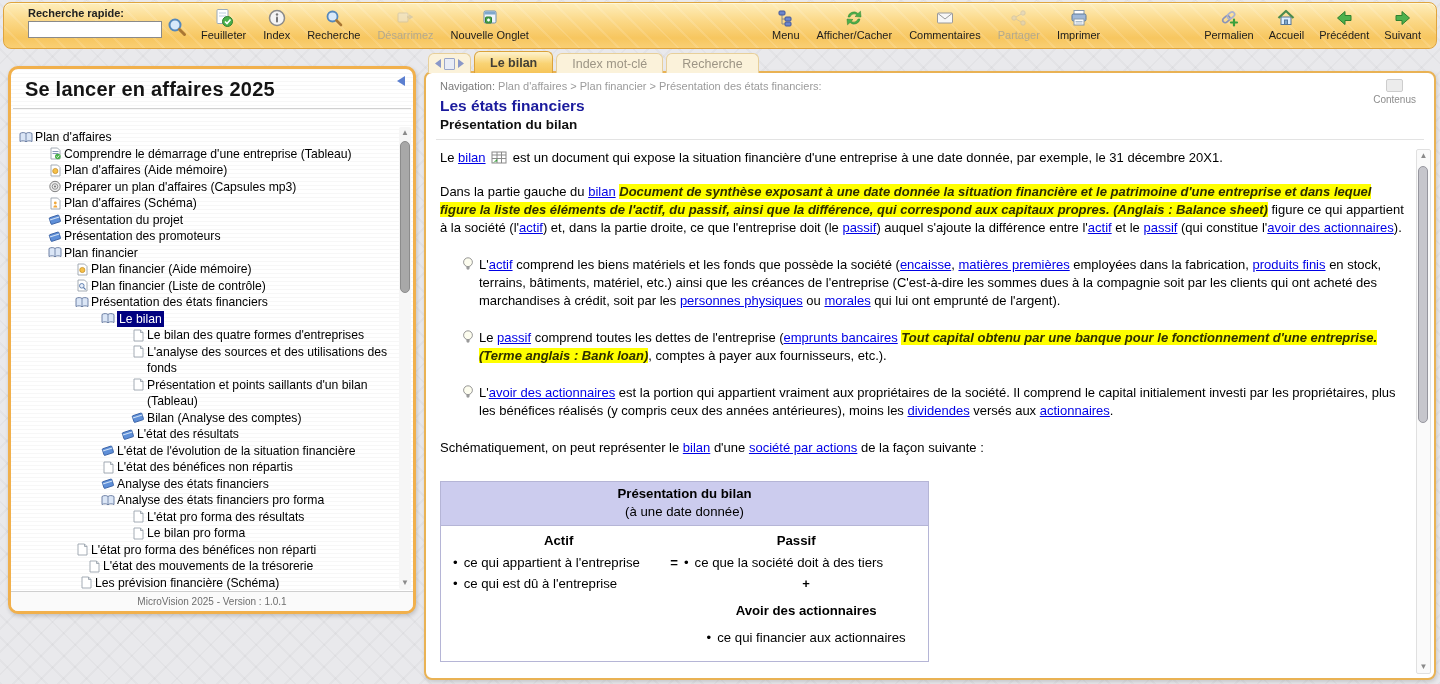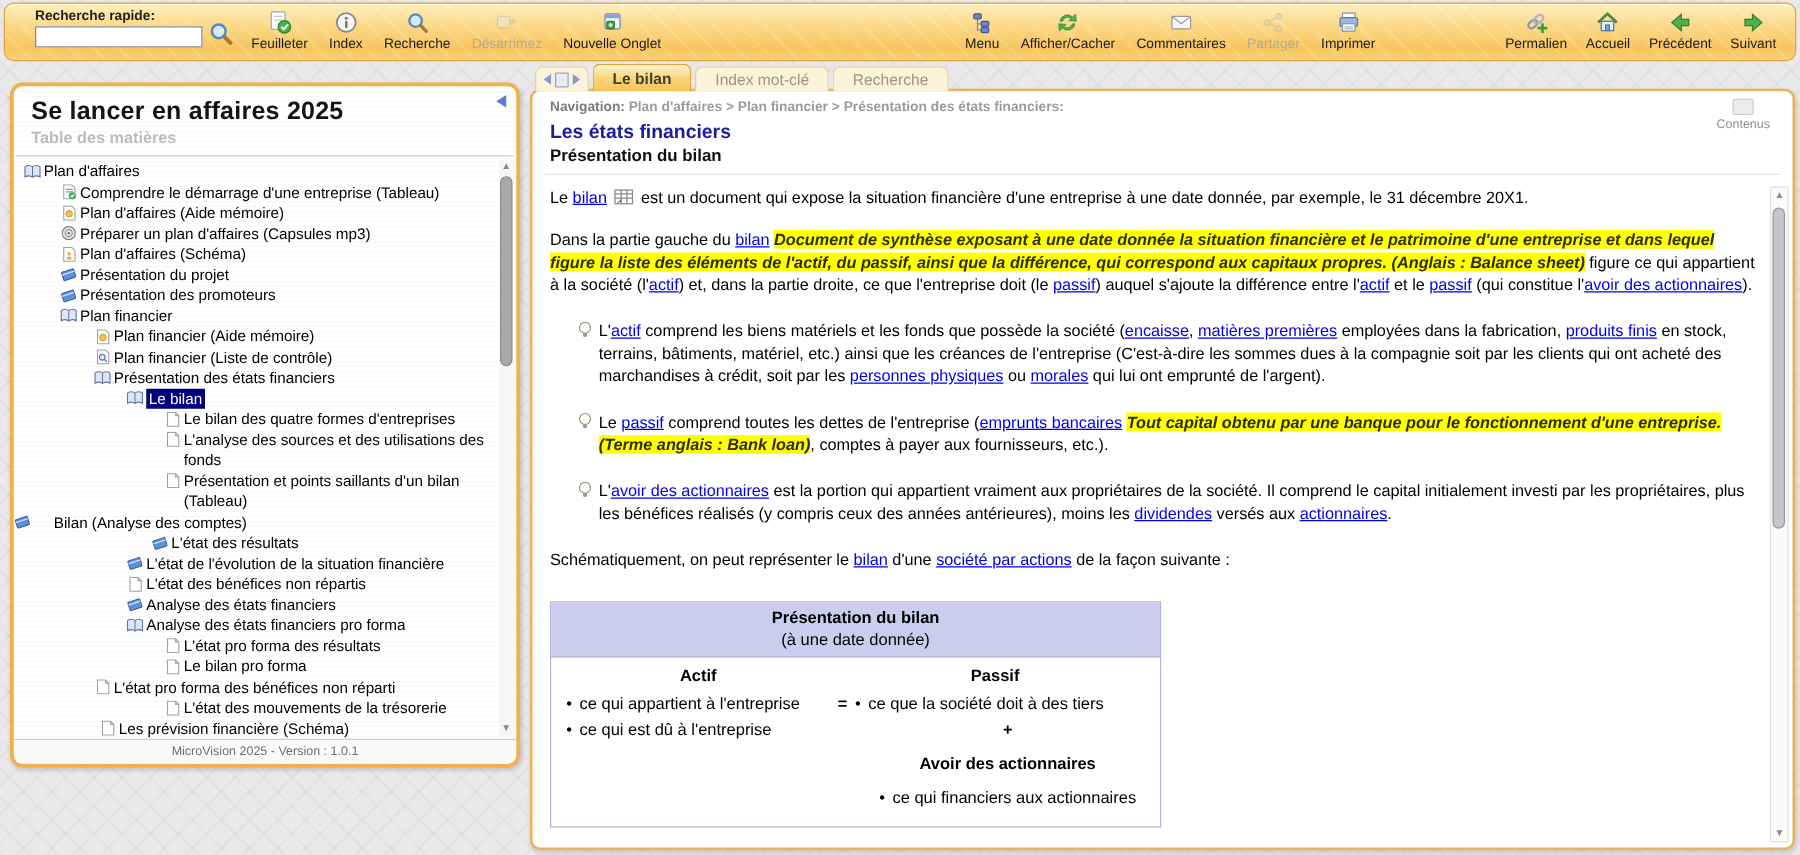--- a/index.html
+++ b/index.html
@@ -68,21 +68,21 @@
   .tab.active{height:22px;background:linear-gradient(#fdf3cf,#f9d373 55%,#f6c55a);
     border-color:#dba33c;color:#433f36;font-weight:bold;}
   .tab.nav{padding:0 6px;gap:3px;}
   .nav-doc{display:inline-block;width:9px;height:10px;background:#e8ecf6;
     border:1px solid #9aa6c9;border-radius:1px;}
 
   
   .panel{position:absolute;left:424px;top:71px;width:1012px;height:609px;box-sizing:border-box;
     background:#fff;border:2px solid #e9b254;border-radius:8px;overflow:hidden;
     box-shadow:1px 2px 4px rgba(0,0,0,.15);}
-  .bc-row{position:absolute;left:14px;top:7px;font-size:11px;font-weight:bold;color:#9b9b9b;}
+  .bc-row{position:absolute;left:14px;top:7px;font-size:11px;font-weight:normal;color:#9b9b9b;}
   .bc-label{color:#7c7c7c;margin-right:3px;}
   .bc-item{color:#9b9b9b;text-decoration:none;cursor:pointer;}
   .contenus{position:absolute;right:18px;top:6px;text-align:center;cursor:pointer;}
   .contenus-icon{width:15px;height:11px;background:#ececec;border:1px solid #cdcdcd;border-radius:2px;margin:0 auto 2px;}
   .contenus-label{font-size:10px;color:#8d8d8d;}
   .page-title{position:absolute;left:14px;top:24px;font-size:15.5px;font-weight:bold;color:var(--title-navy,#1b1b9d);}
   .page-subtitle{position:absolute;left:14px;top:44px;font-size:13.5px;font-weight:bold;color:#101010;}
   .head-divider{position:absolute;left:10px;right:10px;top:66px;border-top:1px solid #e3e3e3;}
   .body{position:absolute;left:14px;right:28px;top:76px;font-size:13px;line-height:18px;color:#000;}
   .para{margin:0 0 14px 0;}
@@ -272,21 +272,20 @@
             </svg>
           </span>
           <span class="tlabel">Suivant</span>
         </div>
       </div>
   </div>
 
   <div class="sidebar">
     <div class="sb-collapse"></div>
     <div class="sb-title">Se lancer en affaires 2025</div>
-    <div class="sb-subtitle">Table des matières</div>
     <div class="sb-divider"></div>
     <div class="sb-tree" id="toc-tree">
         <div class="tree-row" style="padding-left: 8px;">
           <span class="tree-icon">
             <svg width="14" height="13" viewBox="0 0 14 13">
               <path d="M1 2.5 C3 1.2 5.6 1.3 7 2.5 C8.4 1.3 11 1.2 13 2.5 V10.5 C11 9.5 8.4 9.6 7 10.8 C5.6 9.6 3 9.5 1 10.5 Z" fill="#dbe6f6" stroke="#61759c" stroke-width=".9"></path>
               <line x1="7" y1="2.5" x2="7" y2="10.8" stroke="#61759c" stroke-width=".8"></line>
             </svg>
           </span>
           <span class="tree-label">Plan d'affaires</span>
@@ -420,21 +419,21 @@
         </div>
         <div class="tree-row" style="padding-left: 120px;">
           <span class="tree-icon">
             <svg width="14" height="13" viewBox="0 0 14 13">
               <path d="M3 1 H9.5 L12 3.5 V12 H3 Z" fill="#fff" stroke="#9aa3ad" stroke-width=".9"></path>
               <path d="M9.5 1 V3.5 H12" fill="none" stroke="#9aa3ad" stroke-width=".9"></path>
             </svg>
           </span>
           <span class="tree-label">Présentation et points saillants d'un bilan (Tableau)</span>
         </div>
-        <div class="tree-row" style=" gap: 16px;">
+        <div class="tree-row" style="padding-left: 120px;">
           <span class="tree-icon">
             <svg width="14" height="13" viewBox="0 0 14 13">
               <g transform="rotate(-18 7 7)">
                 <rect x="2" y="3.2" width="10" height="7" rx="0.8" fill="#5e8fd8" stroke="#31599f" stroke-width=".8"></rect>
                 <line x1="2" y1="5.4" x2="12" y2="5.4" stroke="#cfe0f5" stroke-width="1.1"></line>
               </g>
             </svg>
           </span>
           <span class="tree-label">Bilan (Analyse des comptes)</span>
         </div>
@@ -509,21 +508,21 @@
         </div>
         <div class="tree-row" style="padding-left: 64px;">
           <span class="tree-icon">
             <svg width="14" height="13" viewBox="0 0 14 13">
               <path d="M3 1 H9.5 L12 3.5 V12 H3 Z" fill="#fff" stroke="#9aa3ad" stroke-width=".9"></path>
               <path d="M9.5 1 V3.5 H12" fill="none" stroke="#9aa3ad" stroke-width=".9"></path>
             </svg>
           </span>
           <span class="tree-label">L'état pro forma des bénéfices non réparti</span>
         </div>
-        <div class="tree-row" style="padding-left: 120px;">
+        <div class="tree-row" style="padding-left: 76px;">
           <span class="tree-icon">
             <svg width="14" height="13" viewBox="0 0 14 13">
               <path d="M3 1 H9.5 L12 3.5 V12 H3 Z" fill="#fff" stroke="#9aa3ad" stroke-width=".9"></path>
               <path d="M9.5 1 V3.5 H12" fill="none" stroke="#9aa3ad" stroke-width=".9"></path>
             </svg>
           </span>
           <span class="tree-label">L'état des mouvements de la trésorerie</span>
         </div>
         <div class="tree-row" style="padding-left: 68px;">
           <span class="tree-icon">
@@ -643,21 +642,21 @@
           </div>
           <div class="bt-right">
             <div class="bt-col-title">Passif</div>
             <div class="bt-eq-row">
               <span class="bt-eq">=</span>
               <span class="bdot">•</span>
               <span>ce que la société doit à des tiers</span>
             </div>
             <div class="bt-plus">+</div>
             <div class="bt-subtitle">Avoir des actionnaires</div>
-            <div class="bt-li2"><span class="bdot">•</span><span>ce qui financiers aux actionnaires</span></div>
+            <div class="bt-li2"><span class="bdot">•</span><span>ce qui financier aux actionnaires</span></div>
           </div>
         </div>
       </div>
     </div>
 
     <div class="ct-scroll">
       <div class="scroll-up">▲</div>
       <div class="scroll-thumb ct-thumb"></div>
       <div class="scroll-down">▼</div>
     </div>

